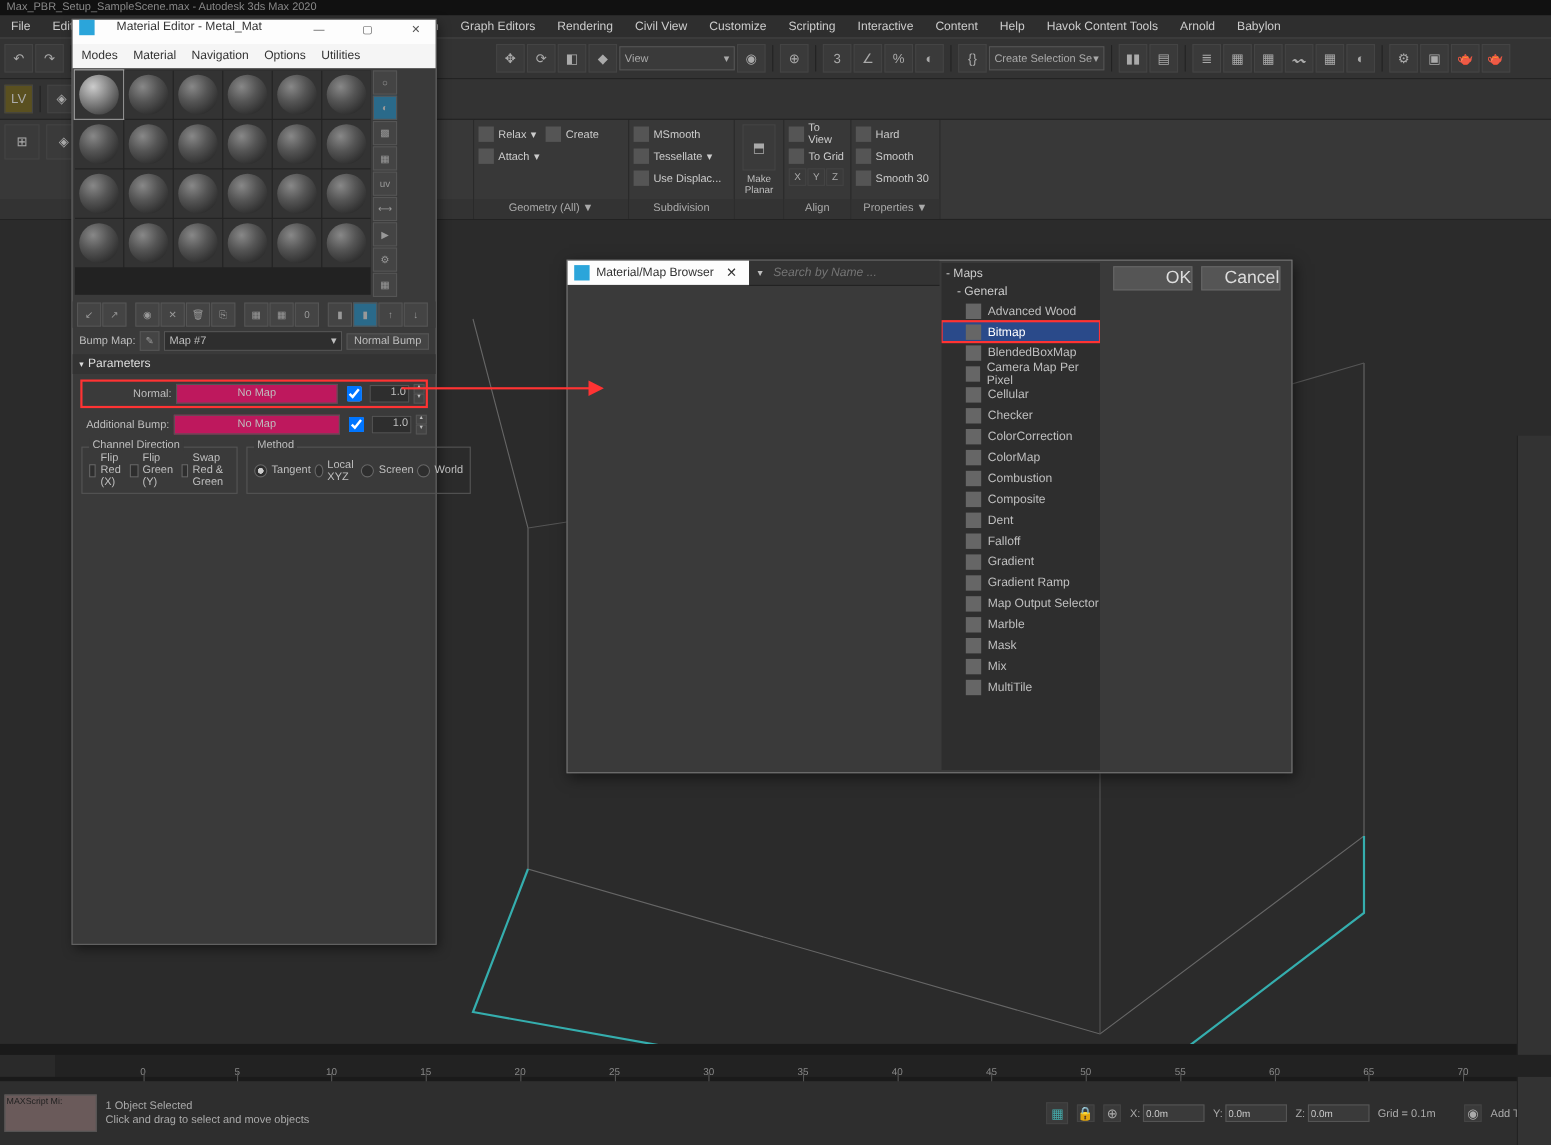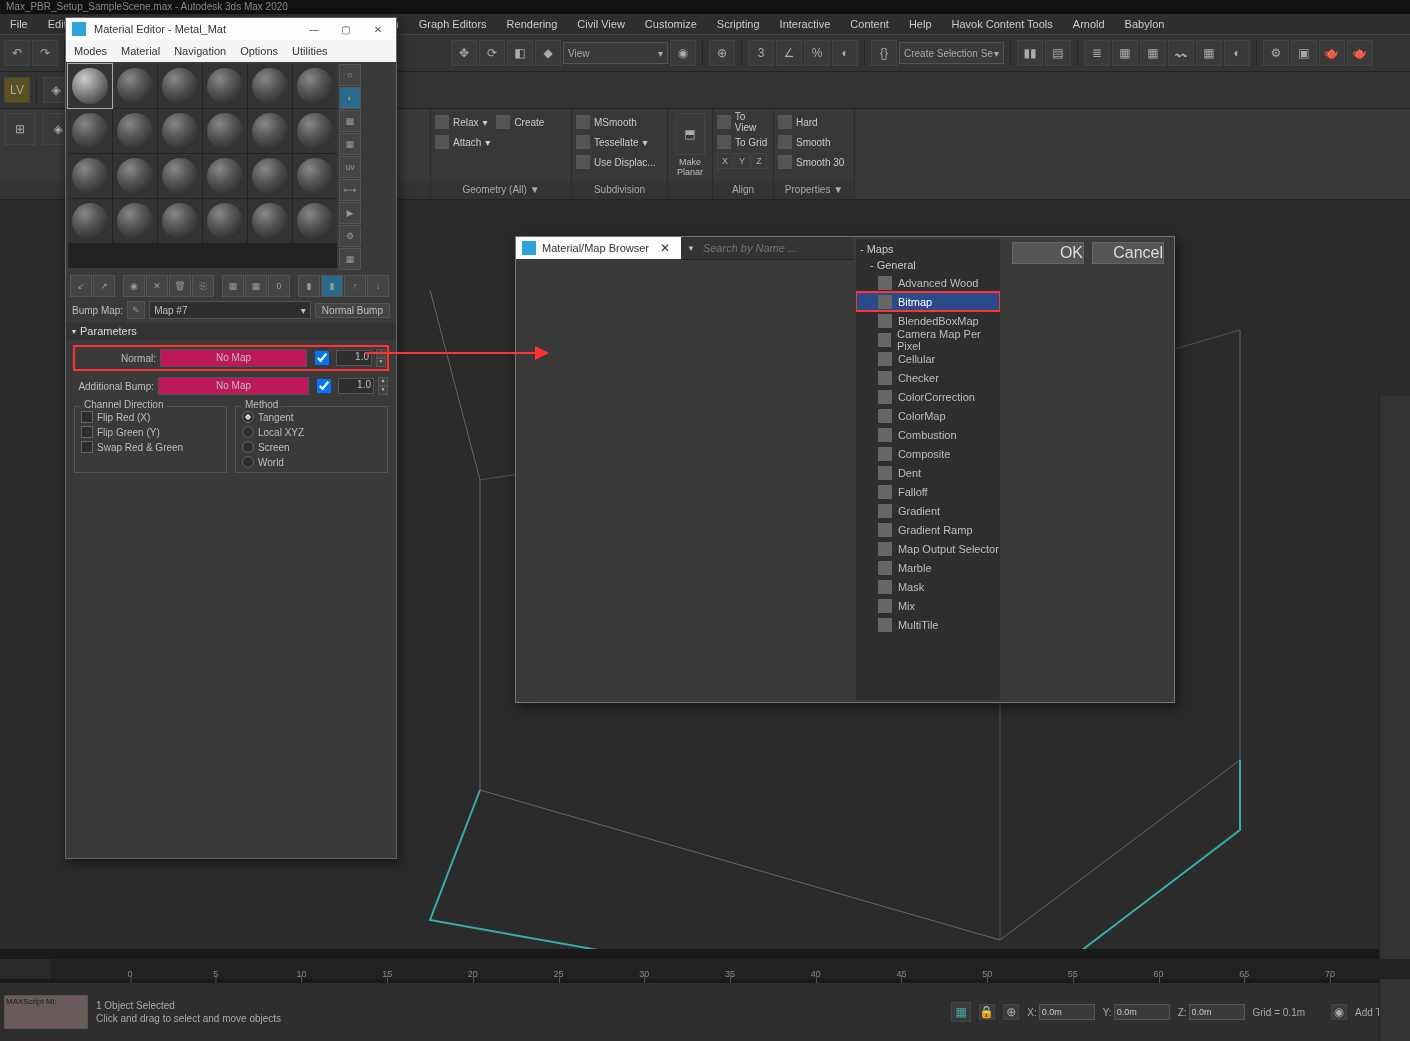--- a/index.html
+++ b/index.html
@@ -29,21 +29,21 @@
 #timeline{height:20px;background:#222;display:flex;align-items:center;position:relative;margin-left:50px}
 .tick{position:absolute;bottom:0;font-size:9px;color:#888;transform:translateX(-50%)}
 .tick:before{content:"";position:absolute;left:50%;bottom:-4px;width:1px;height:8px;background:#555}
 
 #status{height:58px;background:#2e2e2e;display:flex;align-items:center;font-size:10px;color:#aaa;padding:0 4px;gap:8px}
 .maxscript-box{width:80px;height:30px;background:#6a5a5a;border:1px solid #555;font-size:8px;color:#222;padding:1px}
 .coord{display:flex;align-items:center;gap:2px}
 .coord input{width:50px;height:14px;background:#3a3a3a;border:1px solid #555;color:#ccc;font-size:9px;padding:0 2px}
 
 #mat-editor{position:absolute;left:65px;top:17px;width:330px;height:840px;background:#3a3a3a;border:1px solid #666;box-shadow:2px 4px 10px rgba(0,0,0,.5);display:flex;flex-direction:column}
-.win-title{height:22px;background:#fdfdfd;display:flex;align-items:center;padding:0 6px;gap:8px}
+.win-title{height:22px;background:#fdfdfd;display:flex;align-items:flex-start;padding:0 6px;gap:20px}
 .win-title .ico{width:14px;height:14px;background:#2ba5da}
 .win-title .txt{flex:1;font-size:11px;color:#333}
 .win-title .wbtn{width:24px;height:18px;display:flex;align-items:center;justify-content:center;font-size:10px;color:#555}
 #mat-menu{height:22px;background:#f5f5f5;display:flex;padding:0 4px;gap:6px;align-items:center;color:#333}
 #mat-menu span{padding:2px 4px}
 #sample-area{display:flex}
 #sample-grid{display:grid;grid-template-columns:repeat(6,44px);grid-template-rows:repeat(4,44px);gap:1px;background:#222;margin:2px}
 .sample{background:#333;display:flex;align-items:center;justify-content:center}
 .sample-ball{width:36px;height:36px;border-radius:50%;background:radial-gradient(circle at 35% 30%,#888,#555 40%,#222 90%)}
 .sample.sel .sample-ball{background:radial-gradient(circle at 35% 30%,#ccc,#888 40%,#333 90%);}
@@ -58,21 +58,21 @@
 .rollout-hdr:before{content:"▾ ";font-size:8px;margin-right:4px}
 #param-body{padding:6px 8px;display:flex;flex-direction:column;gap:6px;font-size:10px}
 .prow{display:flex;align-items:center;gap:4px}
 .prow .lbl{width:80px;text-align:right}
 .prow .mapbtn{flex:1;height:16px;background:#be185d;border:1px solid #555;text-align:center;line-height:16px}
 .prow .chk{width:14px;height:14px}
 .prow .num{width:30px;height:14px;background:#2e2e2e;border:1px solid #555;text-align:right;padding:0 2px}
 .spin{display:flex;flex-direction:column}
 .spin div{width:8px;height:7px;background:#444;border:1px solid #555;font-size:5px;line-height:5px;text-align:center}
 .hl-red{outline:2px solid #f33;outline-offset:-1px}
-.group{border:1px solid #555;padding:4px 6px;display:flex;flex-direction:column;gap:3px;position:relative;margin-top:4px}
+.group{border:1px solid #555;padding:4px 6px;display:flex;flex-direction:row;gap:3px;position:relative;margin-top:4px}
 .group .glabel{position:absolute;top:-8px;left:6px;background:#3a3a3a;padding:0 3px;font-size:10px}
 .chk-lbl{display:flex;align-items:center;gap:4px}
 .chk-lbl .box{width:10px;height:10px;background:#2e2e2e;border:1px solid #666}
 .radio{width:10px;height:10px;border-radius:50%;background:#2e2e2e;border:1px solid #666;display:inline-block}
 .radio.on{background:radial-gradient(circle,#ccc 35%,#2e2e2e 40%)}
 
 #arrow-line{position:absolute;left:365px;top:352px;width:175px;height:2px;background:#f33;z-index:100}
 #arrow-head{position:absolute;left:535px;top:346px;width:0;height:0;border-left:14px solid #f33;border-top:7px solid transparent;border-bottom:7px solid transparent;z-index:100}
 
 #map-browser{position:absolute;left:515px;top:236px;width:658px;height:465px;background:#3a3a3a;border:1px solid #777;box-shadow:2px 4px 12px rgba(0,0,0,.5);display:flex;}

